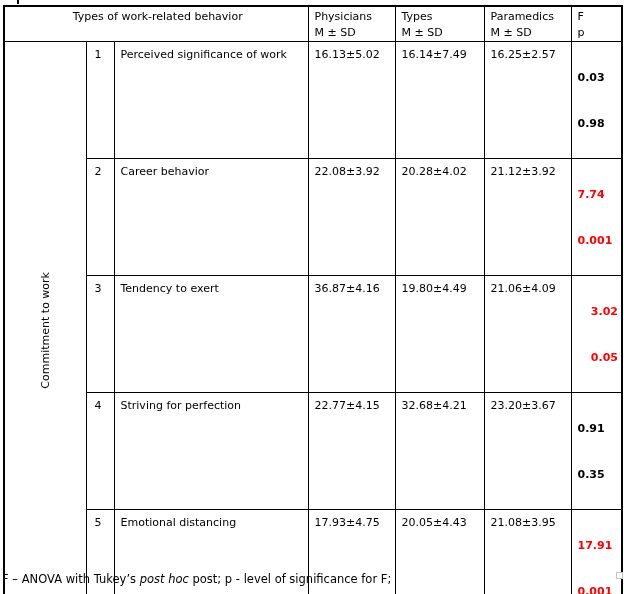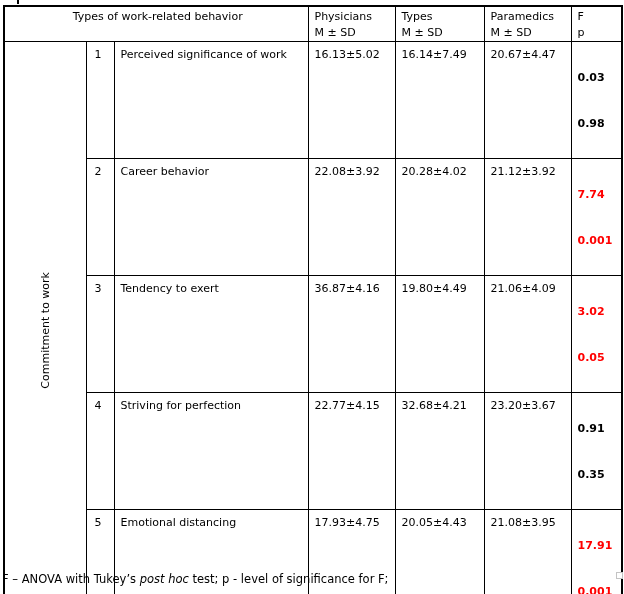--- a/index.html
+++ b/index.html
@@ -103,21 +103,21 @@
       <td>F
 p</td>
     </tr>
 
     <tr class="body-row">
       <td class="group" rowspan="5"><span class="vtext">Commitment to work</span></td>
       <td class="num">1</td>
       <td class="beh">Perceived significance of work</td>
       <td class="val">16.13±5.02</td>
       <td class="val">16.14±7.49</td>
-      <td class="val">20.67±4.47</td>
+      <td class="val">16.25±2.57</td>
       <td class="fp" style="color: rgb(0, 0, 0);">
         <div>0.03</div>
         <div>0.98</div>
       </td>
     </tr>
     <tr class="body-row">
       <td class="num">2</td>
       <td class="beh">Career behavior</td>
       <td class="val">22.08±3.92</td>
       <td class="val">20.28±4.02</td>
@@ -126,21 +126,21 @@
         <div>7.74</div>
         <div>0.001</div>
       </td>
     </tr>
     <tr class="body-row">
       <td class="num">3</td>
       <td class="beh">Tendency to exert</td>
       <td class="val">36.87±4.16</td>
       <td class="val">19.80±4.49</td>
       <td class="val">21.06±4.09</td>
-      <td class="fp" style="color: rgb(255, 0, 0);">
+      <td class="fp" style="color: rgb(255, 0, 0); text-align: right;">
         <div>3.02</div>
         <div>0.05</div>
       </td>
     </tr>
     <tr class="body-row">
       <td class="num">4</td>
       <td class="beh">Striving for perfection</td>
       <td class="val">22.77±4.15</td>
       <td class="val">32.68±4.21</td>
       <td class="val">23.20±3.67</td>
@@ -157,16 +157,16 @@
       <td class="val">21.08±3.95</td>
       <td class="fp" style="color: rgb(255, 0, 0);">
         <div>17.91</div>
         <div>0.001</div>
       </td>
     </tr>
 
   </tbody>
 </table>
 
-<div class="footnote"><span>F – ANOVA with Tukey’s </span><span class="it">post hoc</span><span> test; p - level of significance for F;</span></div>
+<div class="footnote"><span>F – ANOVA with Tukey’s </span><span class="it">post hoc</span><span> post; p - level of significance for F;</span></div>
 
 <div class="text-cursor"></div>
 <div class="resize-handle"></div>
 
 </body></html>

